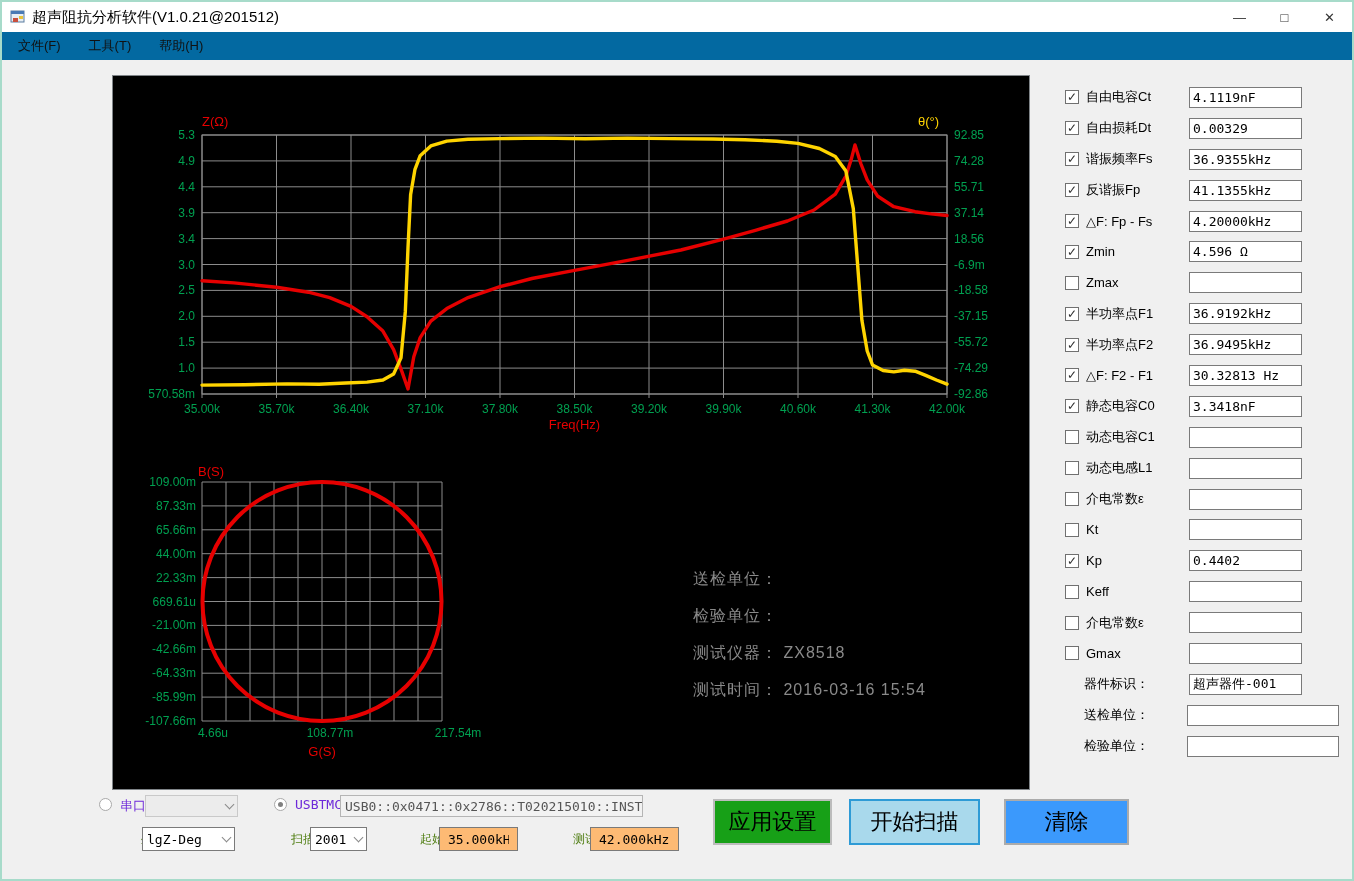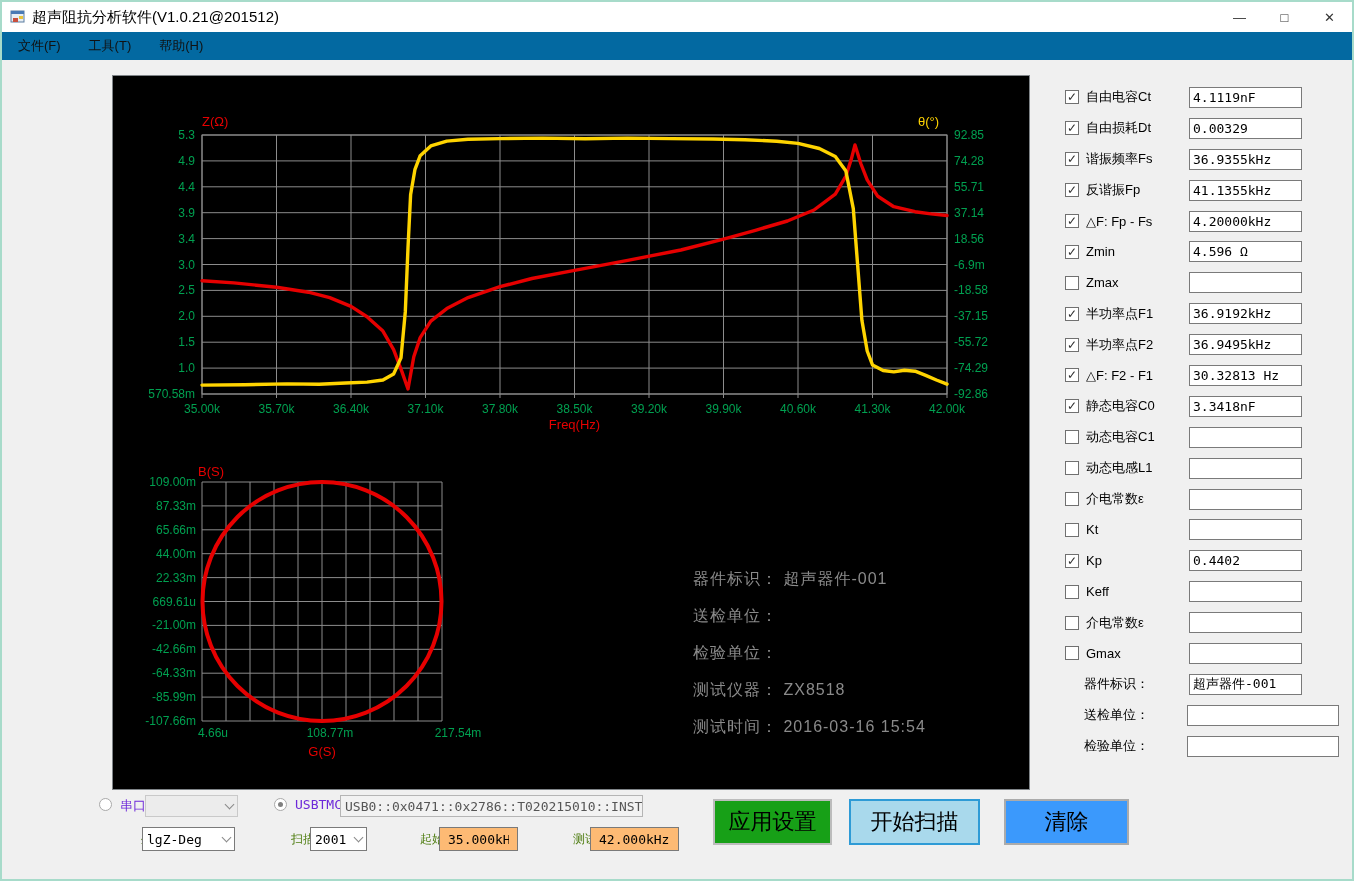--- a/index.html
+++ b/index.html
@@ -186,21 +186,20 @@
         <line x1="89" y1="645" x2="329" y2="645" stroke="#8c8c8c"></line>
         <text x="83" y="649" fill="#00a050" text-anchor="end" font-size="12" font-family="Liberation Sans, sans-serif">-107.66m</text>
         <text x="100" y="661" fill="#00a050" text-anchor="middle" font-size="12" font-family="Liberation Sans, sans-serif">4.66u</text>
         <text x="217" y="661" fill="#00a050" text-anchor="middle" font-size="12" font-family="Liberation Sans, sans-serif">108.77m</text>
         <text x="345" y="661" fill="#00a050" text-anchor="middle" font-size="12" font-family="Liberation Sans, sans-serif">217.54m</text>
         <text x="85" y="400" fill="#e60000" text-anchor="start" font-size="13" font-family="Liberation Sans, sans-serif">B(S)</text>
         <text x="209" y="680" fill="#e60000" text-anchor="middle" font-size="13" font-family="Liberation Sans, sans-serif">G(S)</text>
         <ellipse cx="209.0" cy="525.5" rx="119.5" ry="119.5" fill="none" stroke="#e60000" stroke-width="4"></ellipse>
       </svg>
     <div class="info-overlay" id="info-overlay">
-        <div class="info-line">器件标识： 超声器件-001</div>
         <div class="info-line">送检单位： </div>
         <div class="info-line">检验单位： </div>
         <div class="info-line">测试仪器： ZX8518</div>
         <div class="info-line">测试时间： 2016-03-16 15:54</div>
       </div>
   </div>
 
   <div class="results-panel" id="results-panel">
       <div class="prow">
         <span class="cb">✓</span>

